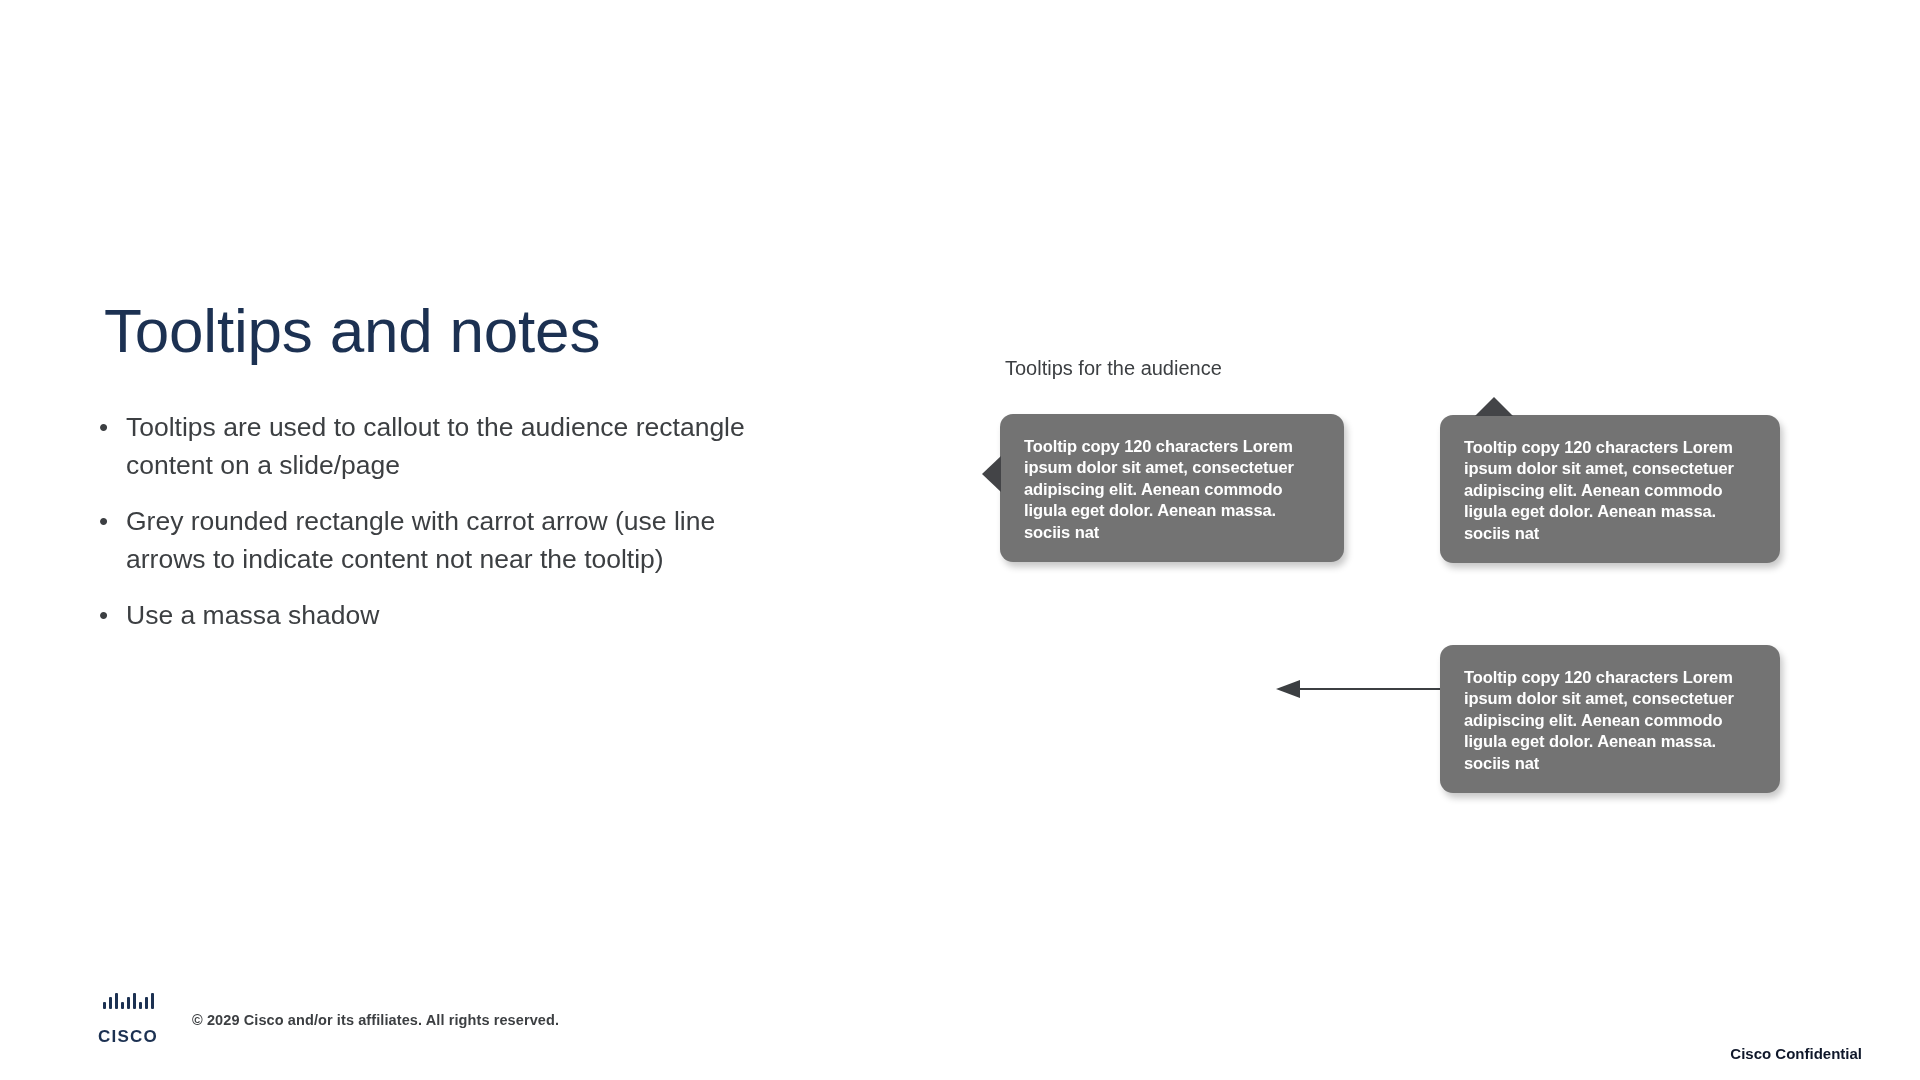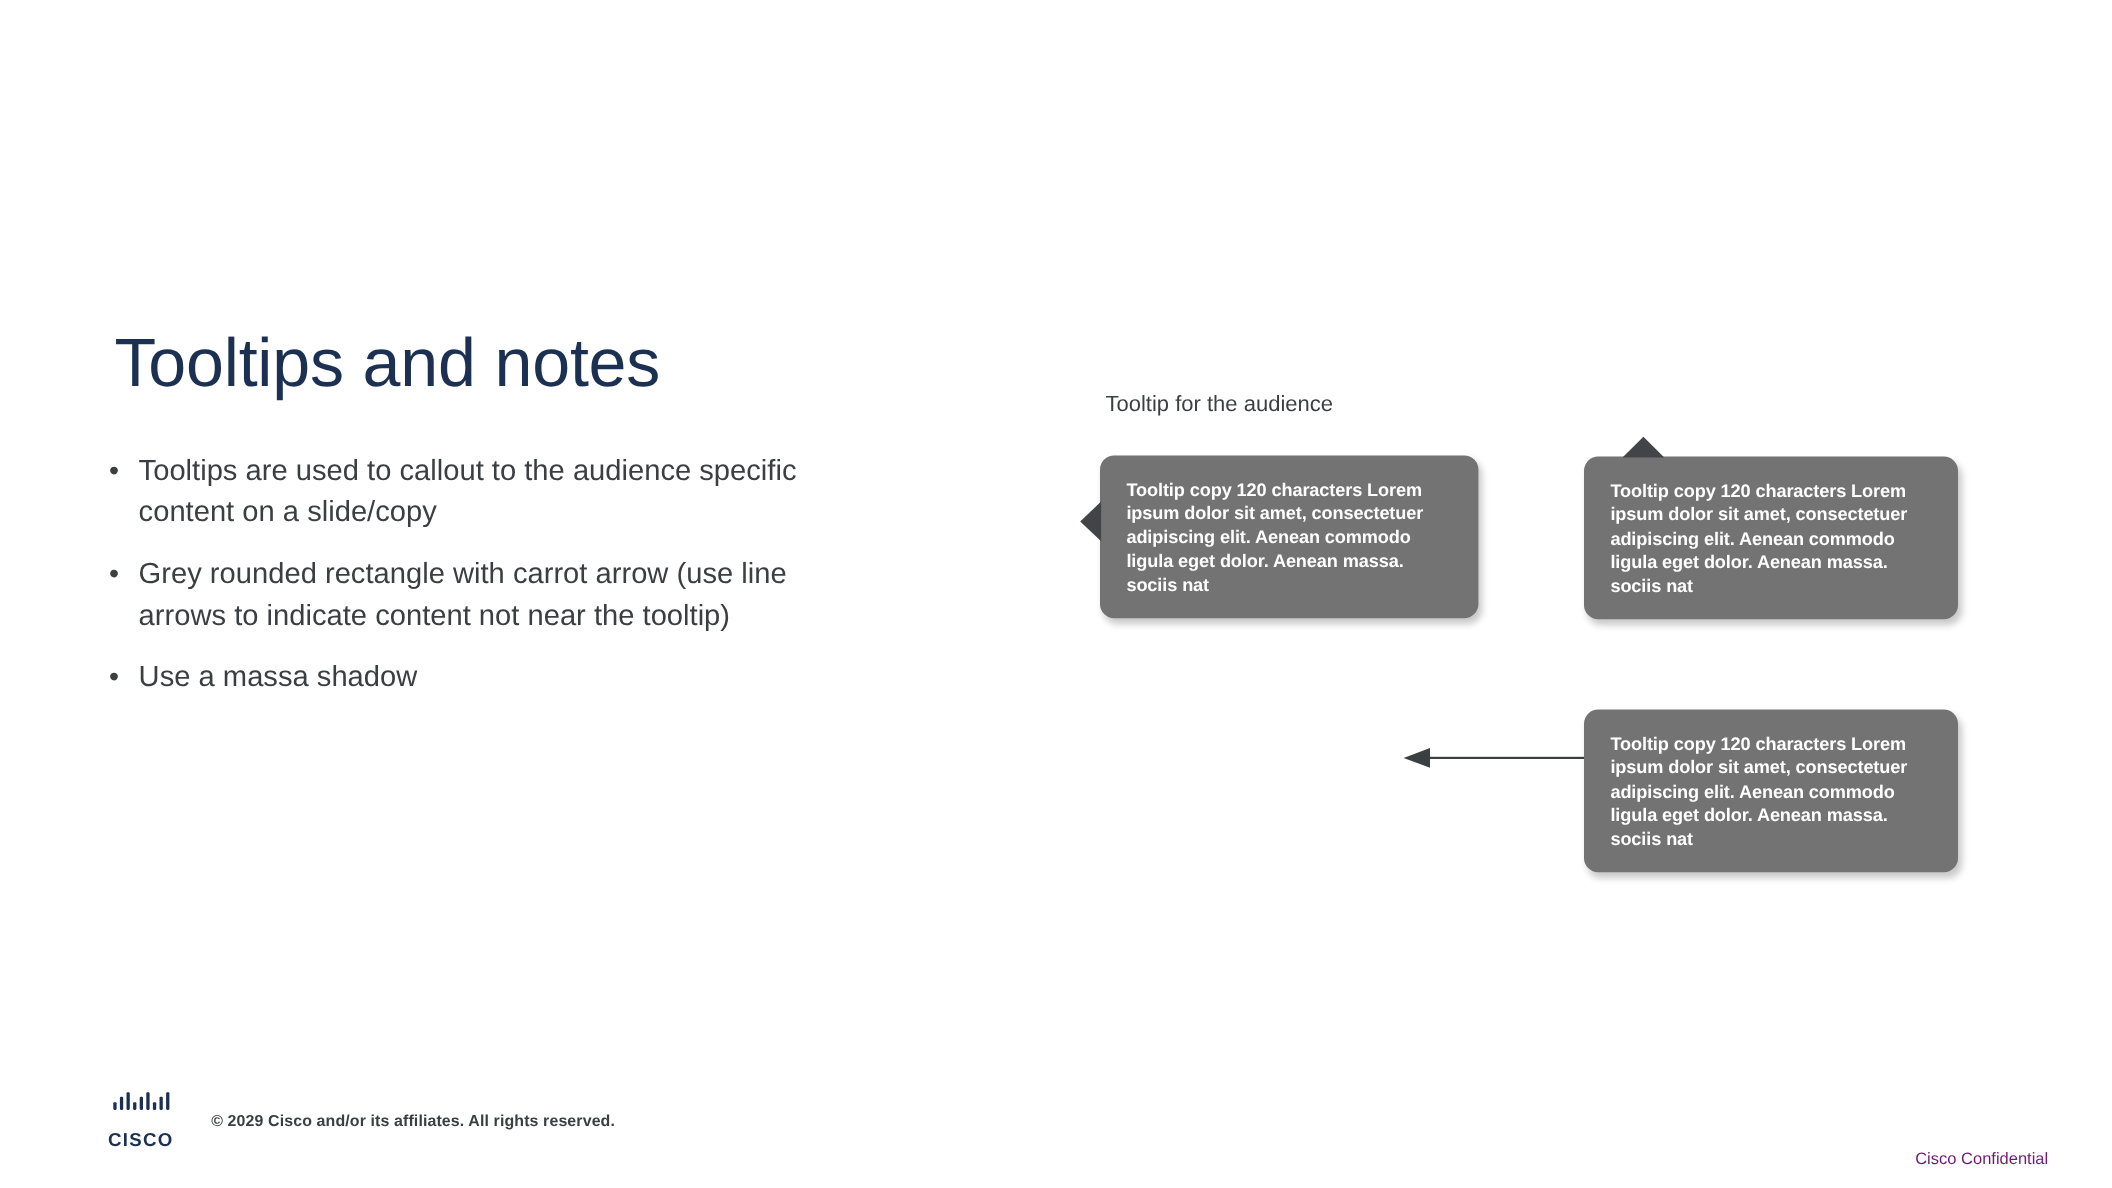--- a/index.html
+++ b/index.html
@@ -204,47 +204,48 @@
     font-weight: bold;
     letter-spacing: 0.1px;
     white-space: nowrap;
   }
 
   .confidential {
     position: absolute;
     right: 58px;
     bottom: 18px;
     font-size: 15px;
-    color: #701a75;
-    white-space: nowrap;
+    color: #0f172a;
+    white-space: nowrap;
+    font-weight: bold;
   }
 </style>
 </head>
 <body>
 
 <div class="slide">
 
   <h1 class="slide-title">Tooltips and notes</h1>
 
   <div class="bullet-list">
     <div class="bullet-item">
       <span class="bullet-dot">•</span>
-      <span class="bullet-text">Tooltips are used to callout to the audience specific content on a slide/copy</span>
+      <span class="bullet-text">Tooltips are used to callout to the audience rectangle content on a slide/page</span>
     </div>
     <div class="bullet-item">
       <span class="bullet-dot">•</span>
       <span class="bullet-text">Grey rounded rectangle with carrot arrow (use line arrows to indicate content not near the tooltip)</span>
     </div>
     <div class="bullet-item">
       <span class="bullet-dot">•</span>
       <span class="bullet-text">Use a massa shadow</span>
     </div>
   </div>
 
-  <div class="tooltip-section-label">Tooltip for the audience</div>
+  <div class="tooltip-section-label">Tooltips for the audience</div>
 
   <div class="tooltip" id="tooltip-1">
     <span class="carrot"></span>
     <span>Tooltip copy 120 characters Lorem ipsum dolor sit amet, consectetuer adipiscing elit. Aenean commodo ligula eget dolor. Aenean massa. sociis nat</span>
   </div>
 
   <div class="tooltip" id="tooltip-2">
     <span class="carrot"></span>
     <span>Tooltip copy 120 characters Lorem ipsum dolor sit amet, consectetuer adipiscing elit. Aenean commodo ligula eget dolor. Aenean massa. sociis nat</span>
   </div>

